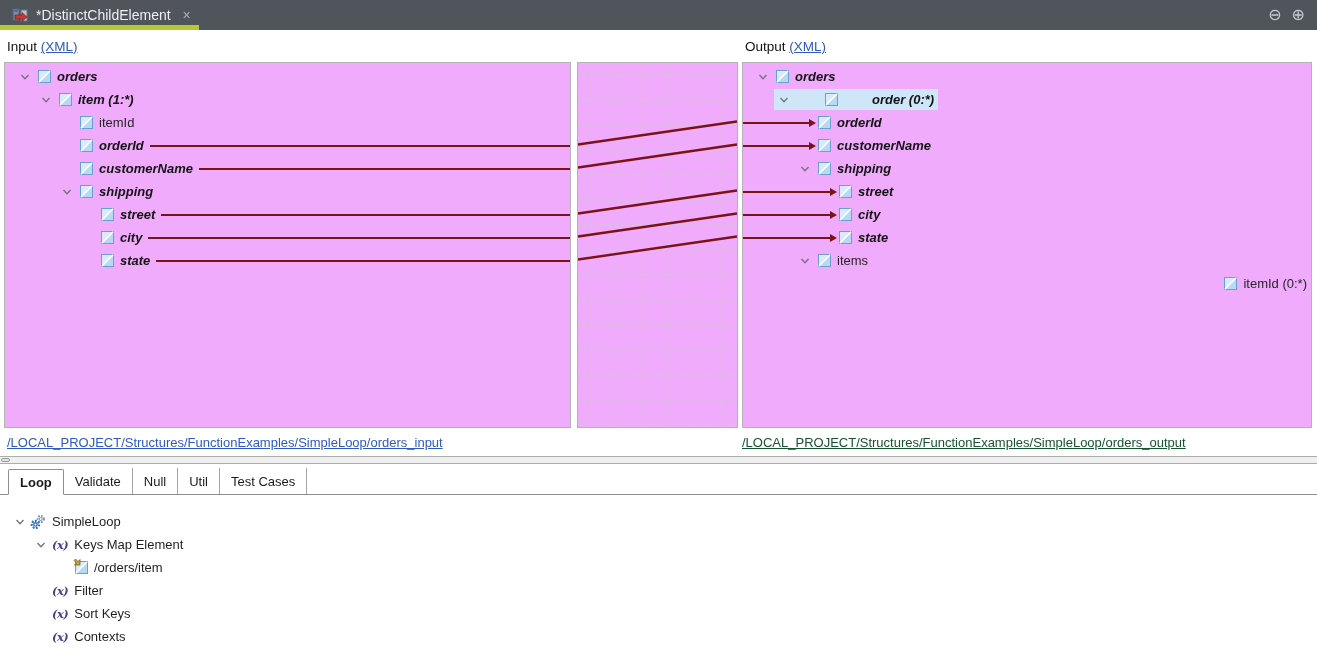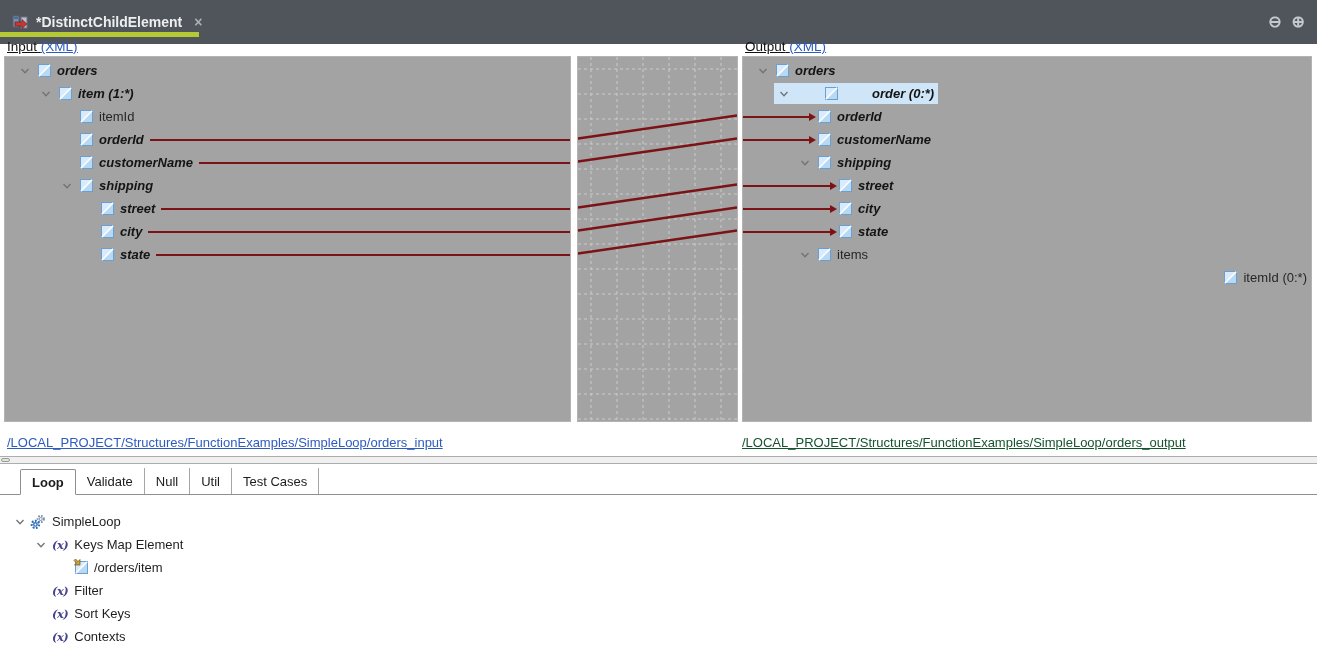--- a/index.html
+++ b/index.html
@@ -1,36 +1,36 @@
 <!DOCTYPE html>
 <html><head>
 <meta charset="utf-8">
 <style>
   * { margin:0; padding:0; box-sizing:border-box; }
   html,body { width:1317px; height:649px; overflow:hidden; background:#fff;
               font-family:"Liberation Sans", sans-serif; }
   #app { position:relative; width:1317px; height:649px; background:#fff; }
 
   
-  .topbar { position:absolute; left:0; top:0; width:1317px; height:44px;
-            background:#50555b; display:flex; align-items:center;font-weight:bold; }
+  .topbar { position:absolute; left:0; top:0; width:1317px; height:30px;
+            background:#50555b; display:flex; align-items:center; }
   .ed-tab { position:relative; height:30px; width:199px; display:flex; align-items:center;
             padding:0 8px 0 6px; }
   .ed-tab .accent { position:absolute; left:0; bottom:0; width:199px; height:5px; }
   .ed-tab-title { color:#eceef0; font-size:14px; margin-left:7px; white-space:nowrap; }
   .ed-close { color:#a9b0b6; font-size:14px; margin-left:12px; cursor:default; }
   .topbar-right { margin-left:auto; display:flex; gap:10px; padding-right:12px; }
   .circ-btn { color:#c3c9ce; font-size:16px; line-height:16px; }
 
   
-  .pane-hdr { position:absolute; top:39px; font-size:13.5px; color:#111;text-decoration:underline; }
+  .pane-hdr { position:absolute; top:39px; font-size:13.5px; color:#111; }
   a.lnk { color:#2d5bbf; text-decoration:underline; cursor:pointer; }
 
   
-  .panel { position:absolute; top:56px; height:366px; background:#a3a3a3;
+  .panel { position:absolute; top:62px; height:366px; background:#f0abfc;
            border:1px solid #b3b3b3; overflow:hidden; }
   #panel-input  { left:4px;   width:567px; }
   #panel-middle { left:577px; width:161px; }
   #panel-output { left:742px; width:570px; }
   #canvas-svg { display:block; }
 
   
   .tree { padding-top:2px; }
   .trow { position:relative; height:23px; display:flex; align-items:center; }
   .core { display:flex; align-items:center; padding:2px 4px 2px 2px; height:21px; }
@@ -51,21 +51,21 @@
   .path-link { position:absolute; top:435px; font-size:13px; }
 
   
   .splitter { position:absolute; left:0; top:456px; width:1317px; height:8px;
       background:#f0f0f0; border-top:1px solid #adadad; border-bottom:1px solid #adadad; }
   .splitter .grip { position:absolute; left:1px; top:1px; width:9px; height:4px;
       border:1px solid #9a9a9a; border-radius:2px; background:#e4e4e4; }
 
   
   .tabrow { position:absolute; left:0; top:468px; width:1317px; height:27px;
-      display:flex; align-items:flex-end; padding-left:20px; border-bottom:1px solid #8f8f8f; }
+      display:flex; align-items:flex-end; padding-left:8px; border-bottom:1px solid #8f8f8f; }
   .ftab { height:26px; display:flex; align-items:center; padding:0 11px; font-size:13px;
       color:#1c1c1c; border-right:1px solid #a6a6a6; background:#fff; }
   .ftab.active { font-weight:700; border:1px solid #8f8f8f; border-bottom:1px solid #fff;
       margin-bottom:-1px; border-radius:2px 2px 0 0; }
   .ftab.after-active { border-left:none; }
 
   
   #bottom-tree { position:absolute; left:0; top:508px; width:1317px; }
   #bottom-tree .tlabel { color:#1f1f1f; }
   .gicon { width:16px; height:16px; margin-left:3px; flex:0 0 16px; display:inline-flex; }

